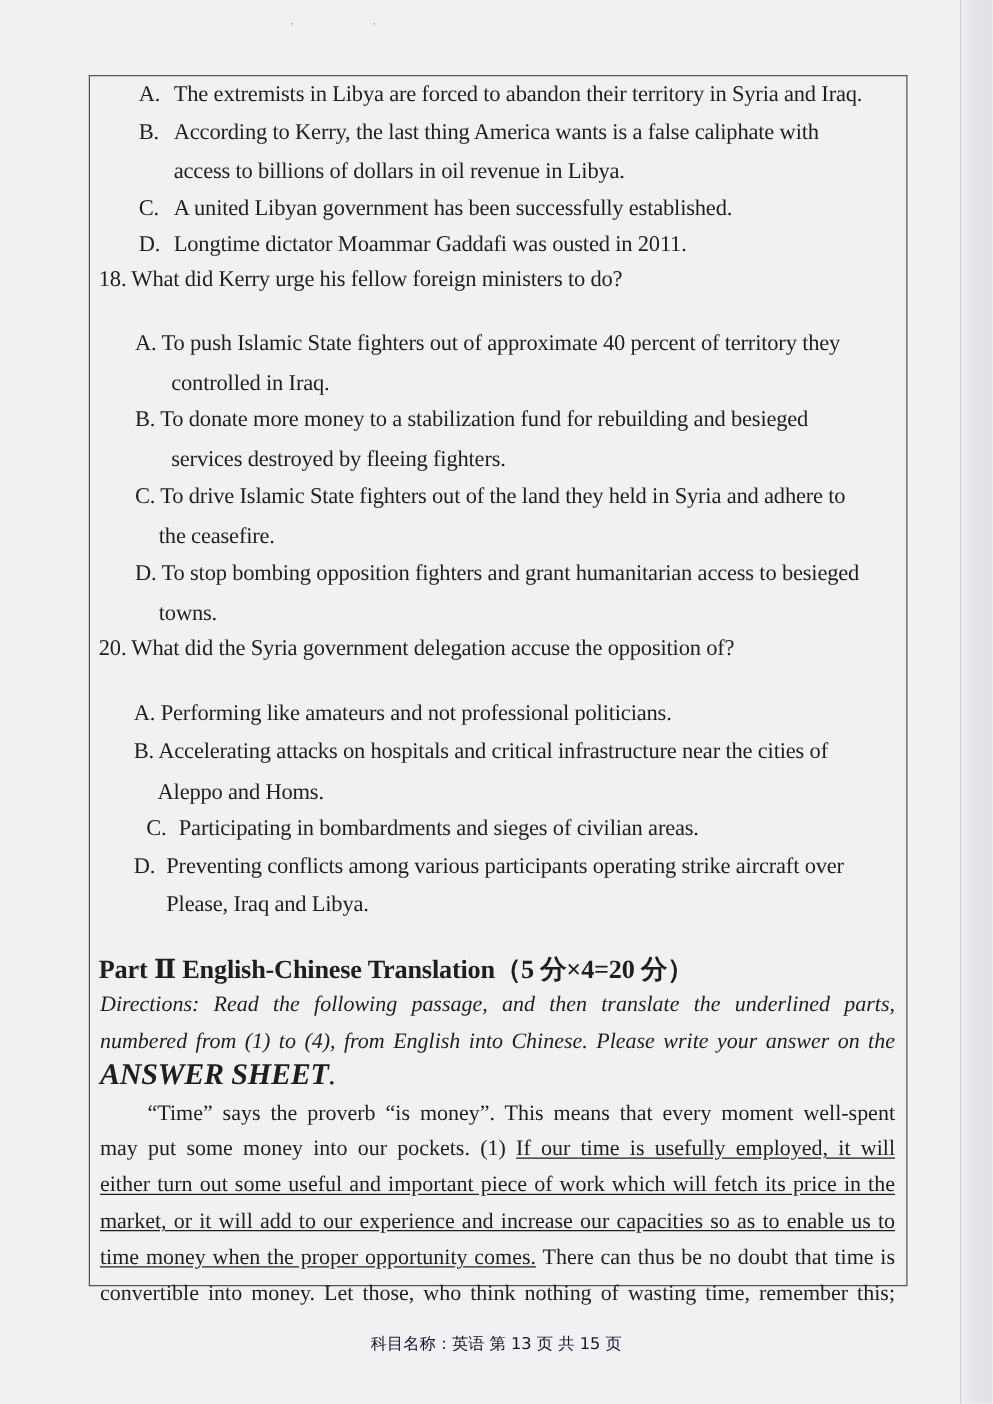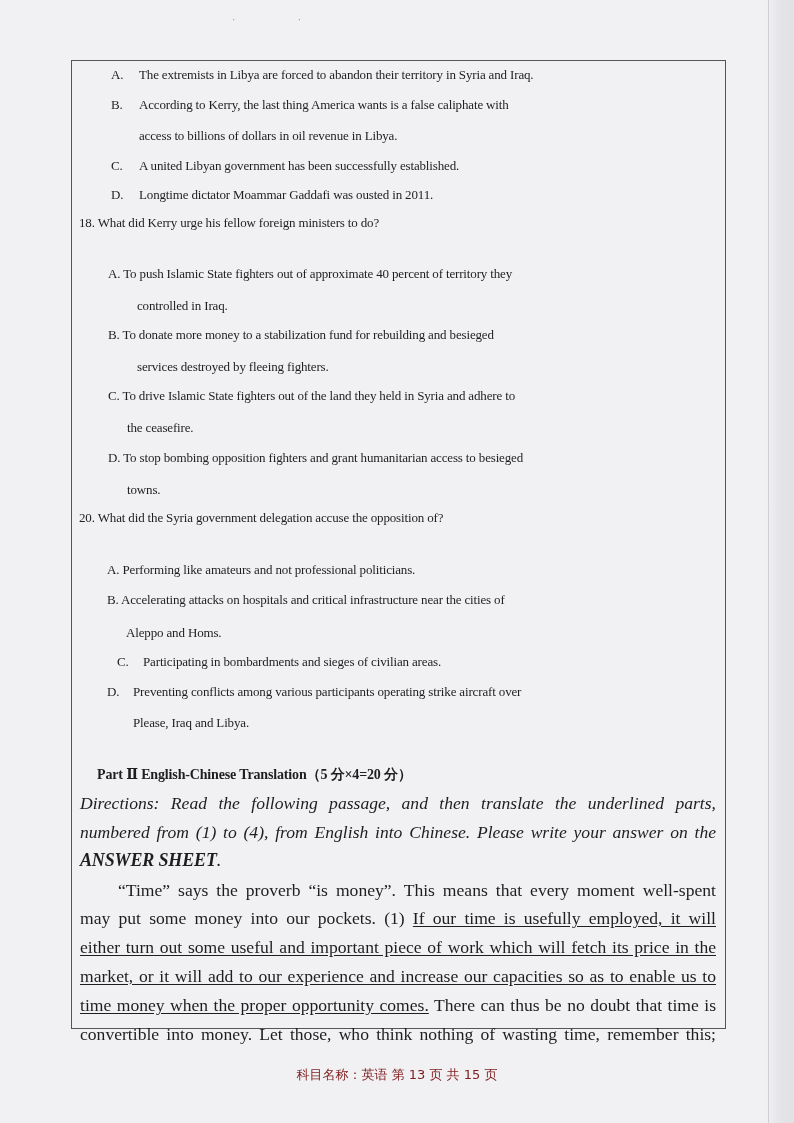--- a/index.html
+++ b/index.html
@@ -17,52 +17,51 @@
   }
   .frame {
     position: absolute;
     left: 71px; top: 60px;
     width: 655px; height: 969px;
     border: 1.5px solid #555;
     box-sizing: border-box;
   }
   .line {
     position: absolute;
-    font-size: 13px;
+    font-size: 18px;
     line-height: 20px;
     white-space: nowrap;
     transform-origin: left top;
     letter-spacing: -0.15px;
   }
   .opt-letter { display: inline-block; }
   .part-title {
     font-weight: bold;
-    font-size: 14px;
-    margin-left: 18px;
+    font-size: 21px;
   }
   .dir {
     font-style: italic;
-    font-size: 18px;
+    font-size: 24px;
   }
   .dir b { font-style: italic; font-weight: bold; }
   .ul { text-decoration: underline; text-underline-offset: 2px; }
   .justify {
     position: absolute;
     left: 80px; width: 636px;
     font-size: 17.6px; line-height: 20px;
     text-align: justify;
     text-align-last: justify;
     white-space: normal;
   }
   .footer {
     position: absolute;
     left: 0; width: 794px; top: 1066px;
     text-align: center;
     font-size: 13px;
-    color: #7f1d1d;
+    color: #0f172a;
     font-family: "DejaVu Sans", sans-serif;
   }
   .bleed {
     position: absolute; right: 0; top: 0; width: 28px; height: 1123px;
     background: linear-gradient(to right, rgba(240,240,243,0) 0%, rgba(225,225,230,0.9) 60%, #e2e2e6 100%);
   }
   .bleed-line {
     position: absolute; left: 768px; top: 0; width: 1px; height: 1123px;
     background: #cfcfd4;
   }

